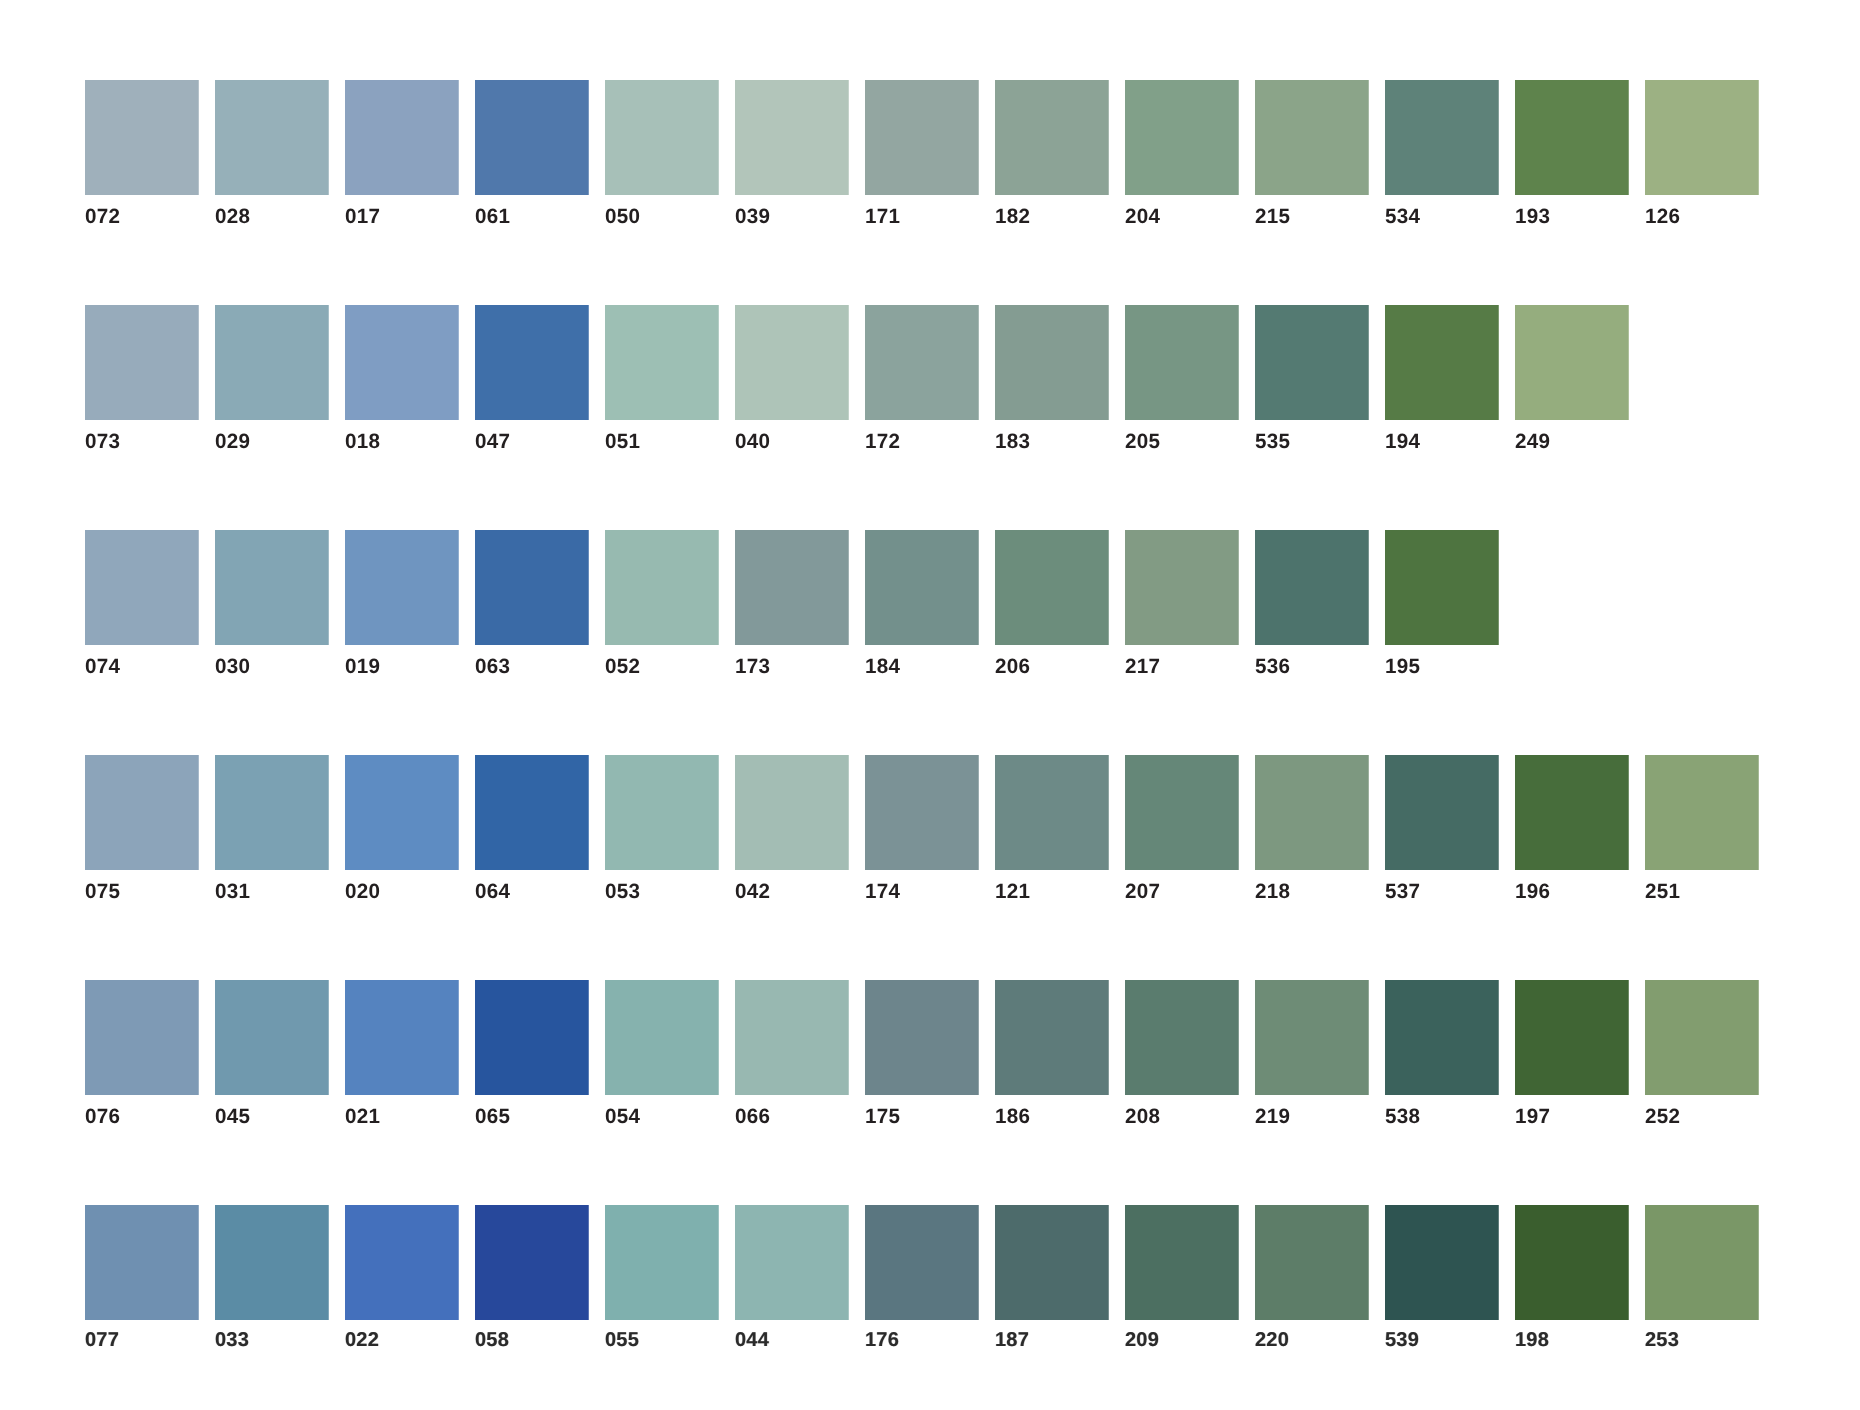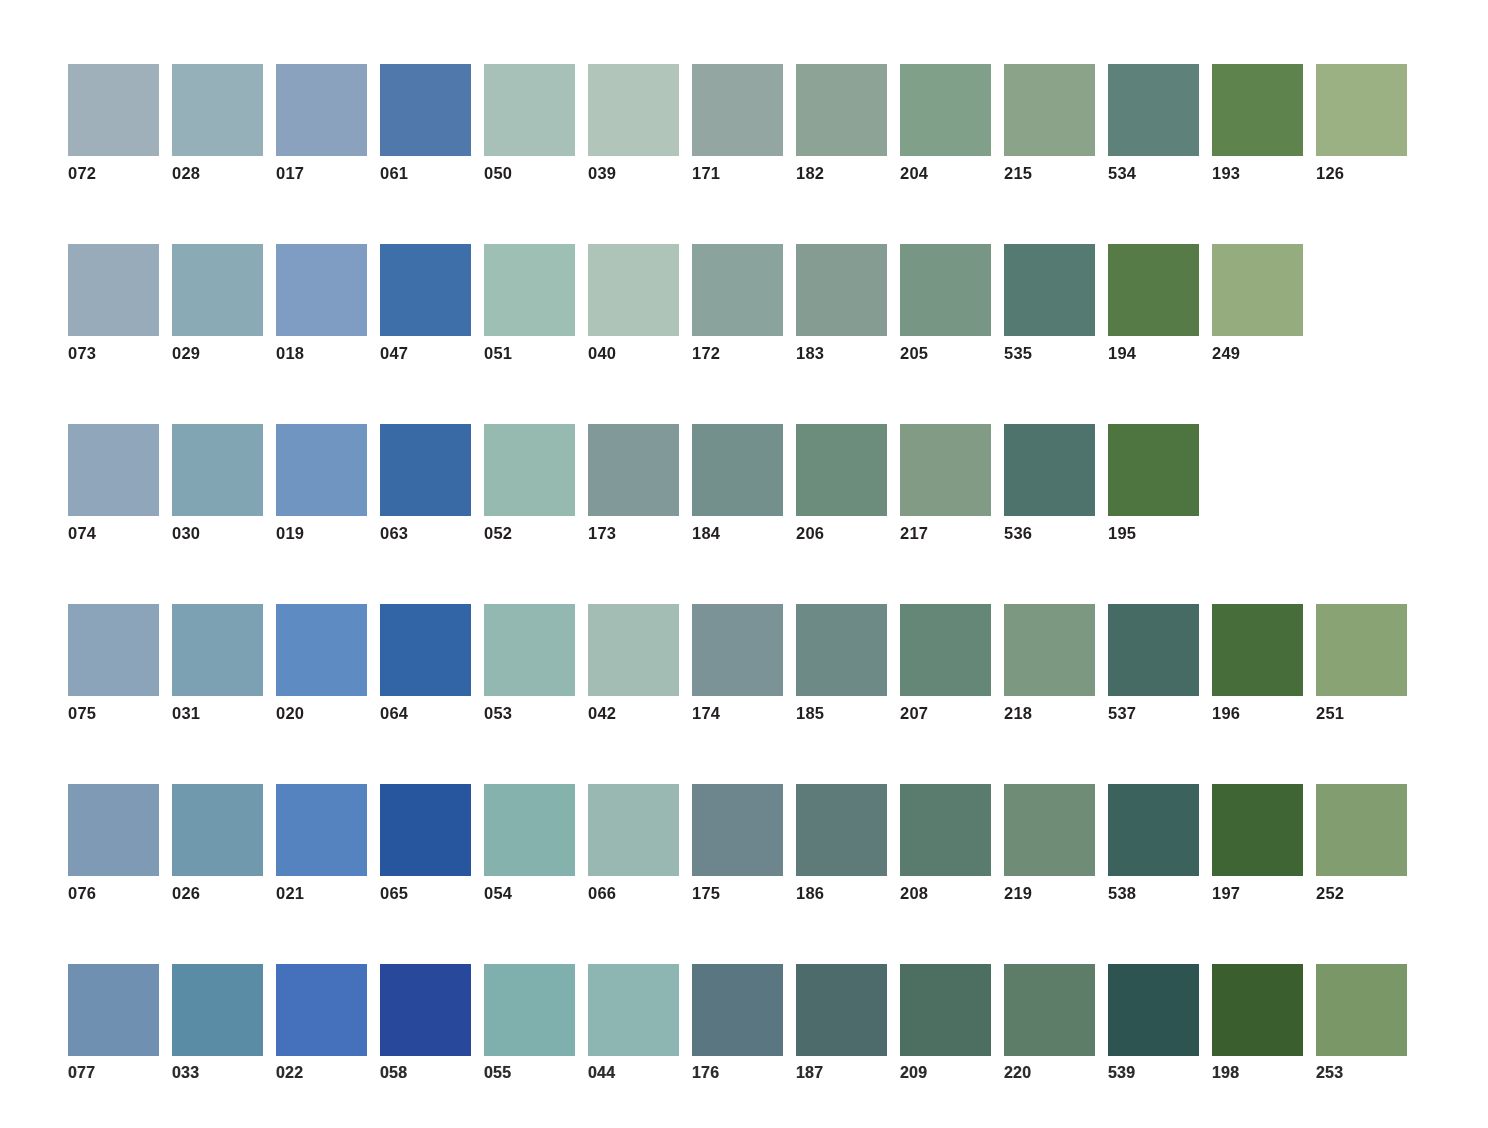--- a/index.html
+++ b/index.html
@@ -243,21 +243,21 @@
         <div class="swatch-cell">
           <div class="swatch-chip" style="background: rgb(163, 189, 180);"></div>
           <span class="swatch-label">042</span>
         </div>
         <div class="swatch-cell">
           <div class="swatch-chip" style="background: rgb(123, 146, 150);"></div>
           <span class="swatch-label">174</span>
         </div>
         <div class="swatch-cell">
           <div class="swatch-chip" style="background: rgb(109, 138, 135);"></div>
-          <span class="swatch-label">185</span>
+          <span class="swatch-label">121</span>
         </div>
         <div class="swatch-cell">
           <div class="swatch-chip" style="background: rgb(101, 135, 120);"></div>
           <span class="swatch-label">207</span>
         </div>
         <div class="swatch-cell">
           <div class="swatch-chip" style="background: rgb(125, 152, 128);"></div>
           <span class="swatch-label">218</span>
         </div>
         <div class="swatch-cell">
@@ -273,21 +273,21 @@
           <span class="swatch-label">251</span>
         </div>
       </div>
       <div class="swatch-row">
         <div class="swatch-cell">
           <div class="swatch-chip" style="background: rgb(126, 154, 181);"></div>
           <span class="swatch-label">076</span>
         </div>
         <div class="swatch-cell">
           <div class="swatch-chip" style="background: rgb(112, 153, 174);"></div>
-          <span class="swatch-label">026</span>
+          <span class="swatch-label">045</span>
         </div>
         <div class="swatch-cell">
           <div class="swatch-chip" style="background: rgb(85, 131, 191);"></div>
           <span class="swatch-label">021</span>
         </div>
         <div class="swatch-cell">
           <div class="swatch-chip" style="background: rgb(39, 85, 158);"></div>
           <span class="swatch-label">065</span>
         </div>
         <div class="swatch-cell">

